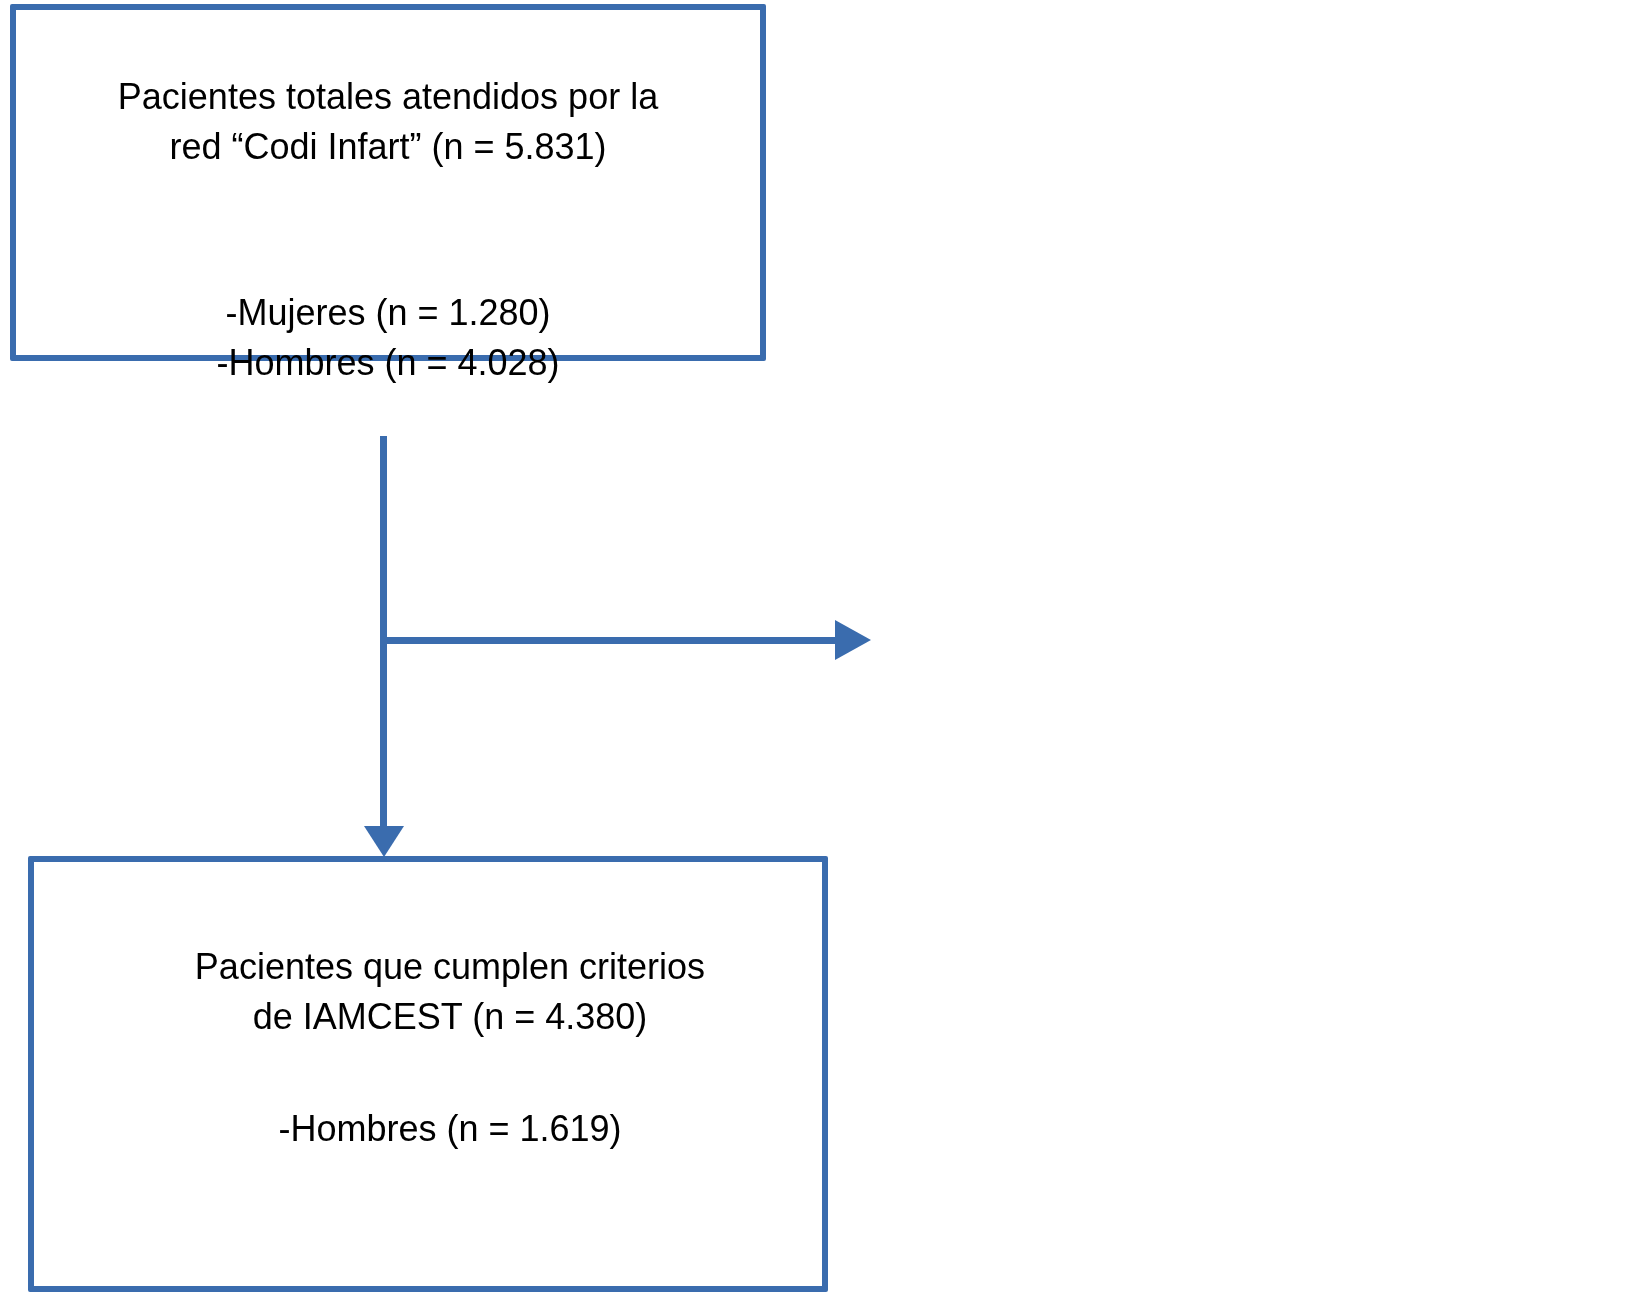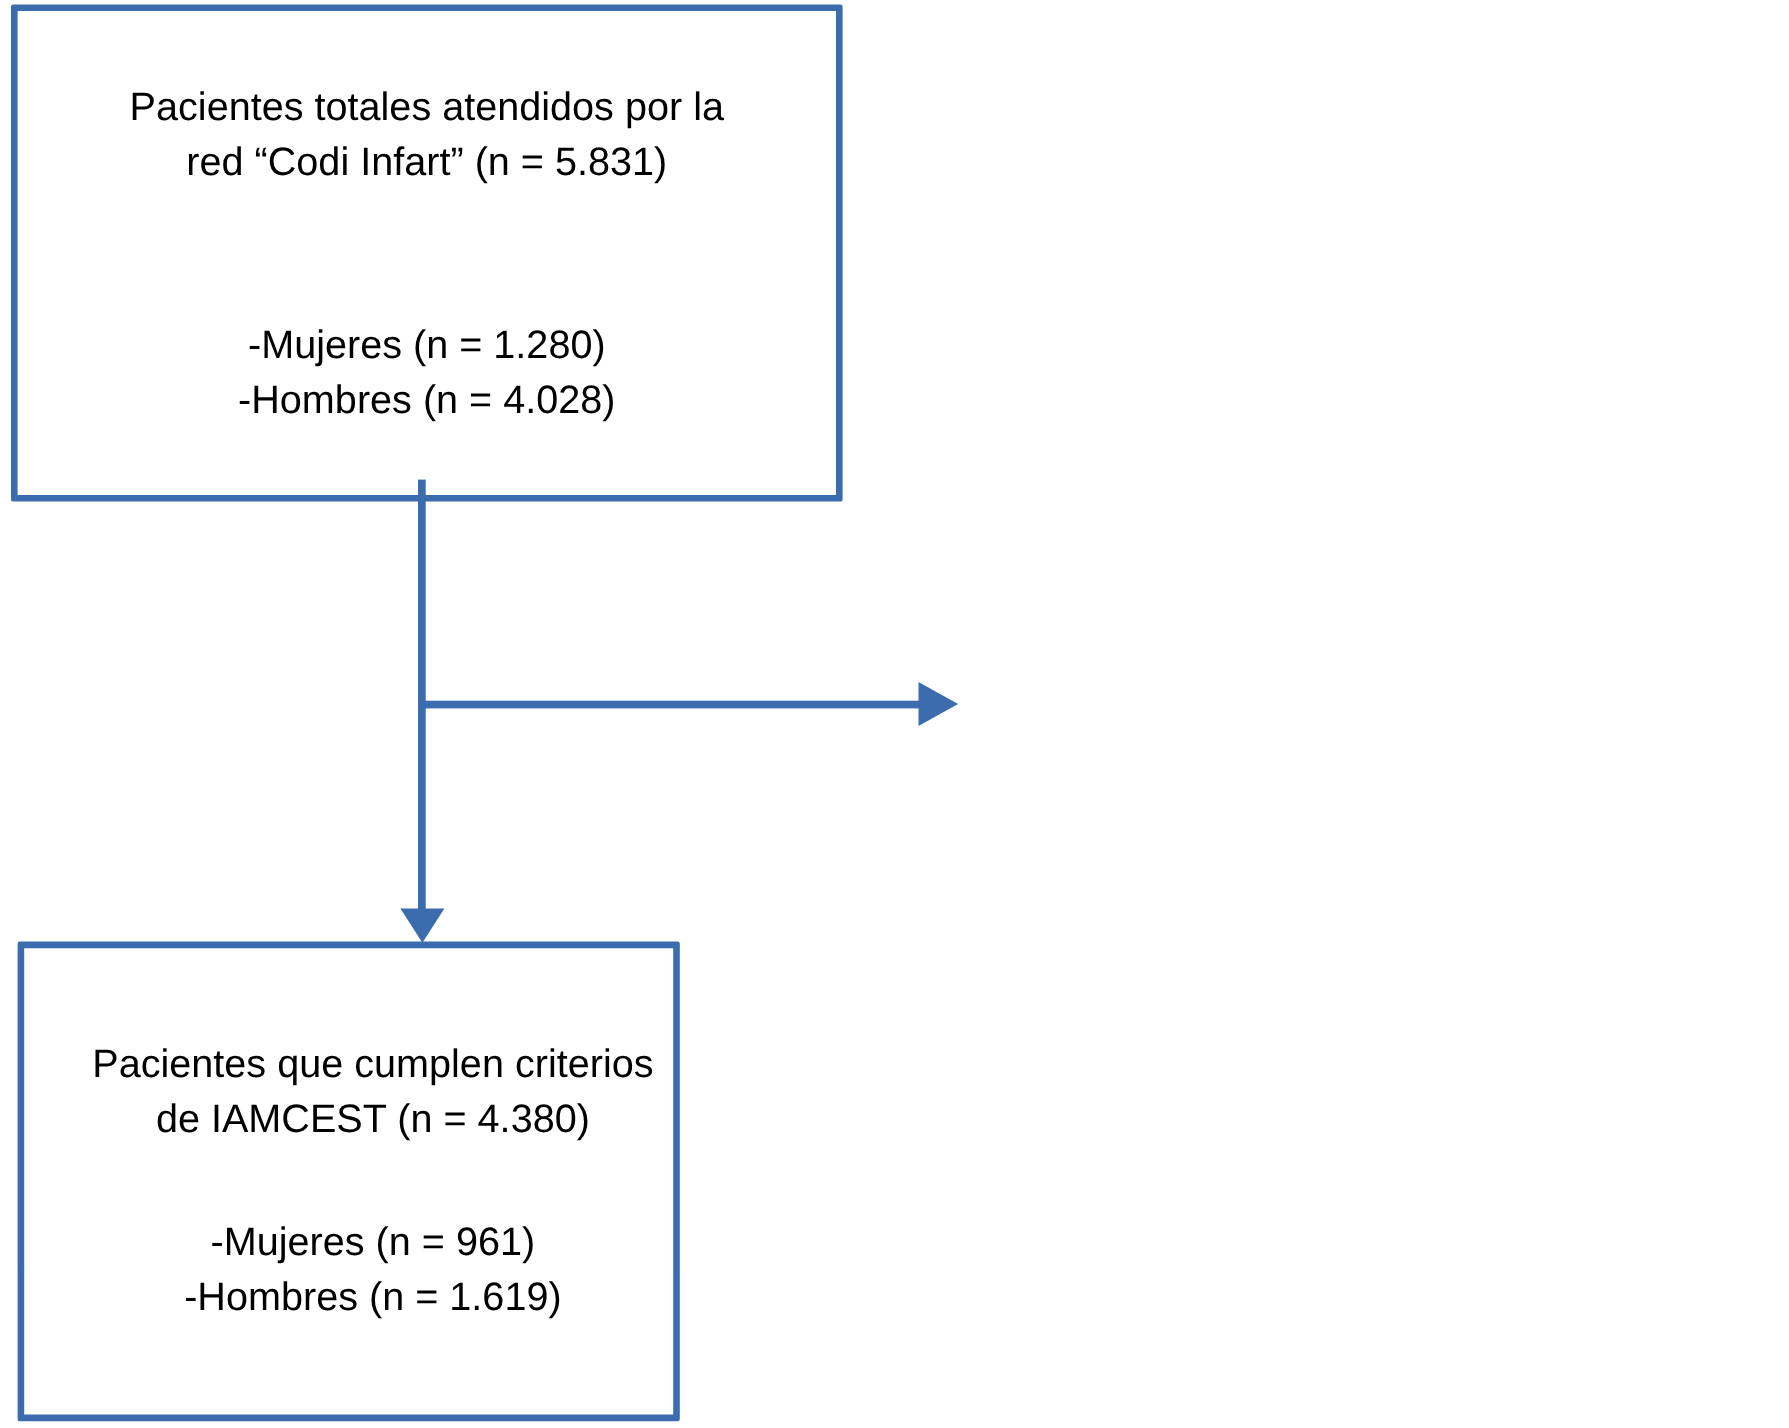--- a/index.html
+++ b/index.html
@@ -21,34 +21,34 @@
     box-sizing: border-box;
     border: 6px solid #3a6cae;
     border-radius: 2px;
     background: #ffffff;
     text-align: center;
   }
   .box-total {
     left: 10px;
     top: 4px;
     width: 756px;
-    height: 452px;
+    height: 357px;
     padding-top: 62px;
   }
   .box-excluded {
     left: 872px;
     top: 422px;
     width: 746px;
     height: 436px;
     padding-top: 58px;
   }
   .box-included {
-    left: 16px;
+    left: 28px;
     top: 856px;
-    width: 602px;
+    width: 800px;
     height: 436px;
     padding-top: 80px;
     padding-left: 44px;
   }
   .box-title, .box-details {
     font-size: 36px;
     line-height: 50px;
     margin: 0;
   }
   .box-total   .box-details { margin-top: 116px; }
@@ -107,21 +107,20 @@
     </div>
   </div>
 
 
   <div class="flow-box box-included">
     <div class="box-title">
       <div>Pacientes que cumplen criterios</div>
       <div>de IAMCEST (n = 4.380)</div>
     </div>
     <div class="box-details">
-      <div>-Mujeres (n = 961)</div>
       <div>-Hombres (n = 1.619)</div>
     </div>
   </div>
 
   <div class="connector connector-vertical"></div>
   <div class="arrowhead arrowhead-down"></div>
   <div class="connector connector-horizontal"></div>
   <div class="arrowhead arrowhead-right"></div>
 
 </div>

